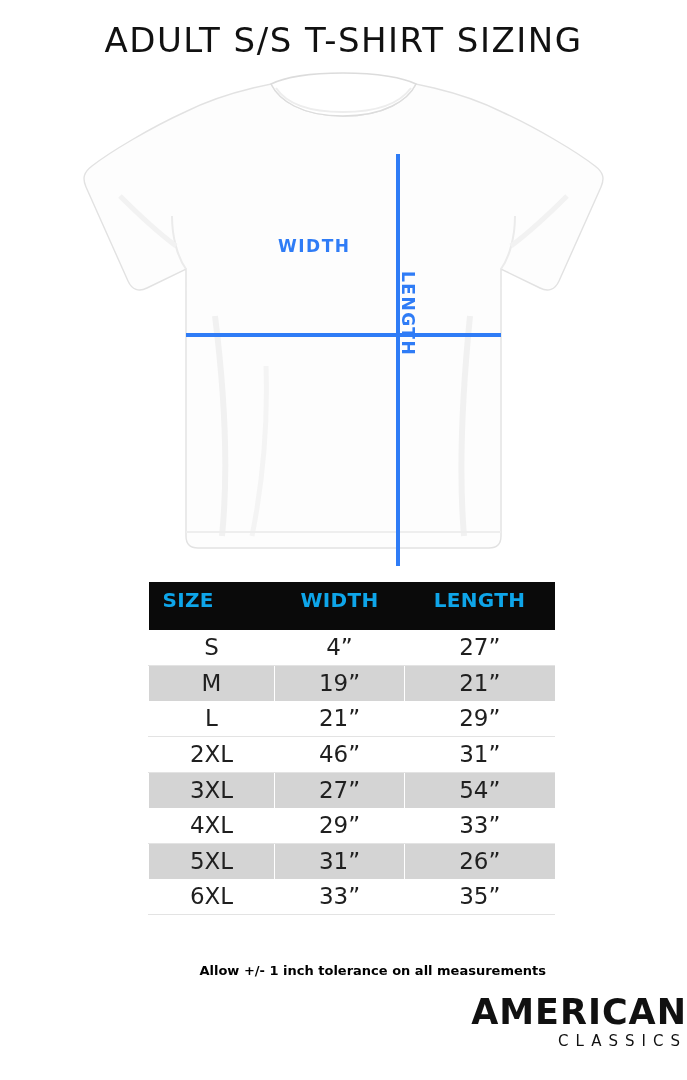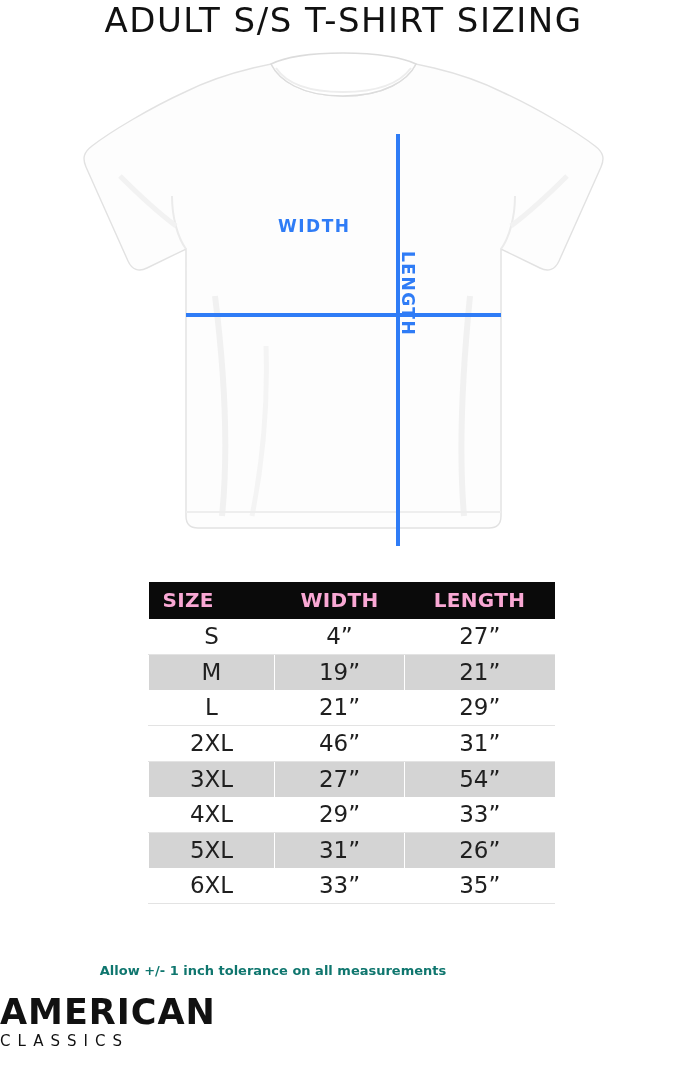--- a/index.html
+++ b/index.html
@@ -22,20 +22,21 @@
     background: #ffffff;
   }
 
   
   .title {
     text-align: center;
     font-size: 34px;
     letter-spacing: 1.5px;
     font-weight: 400;
     color: #111111;
+    padding-top: 20px;
     font-family: "DejaVu Sans", sans-serif;
   }
 
   
   .shirt-area {
     position: relative;
     width: 687px;
     height: 500px;
     margin-top: 6px;
   }
@@ -70,24 +71,24 @@
     top: 582px;
     width: 392px;
   }
   table.size-table {
     border-collapse: collapse;
     width: 392px;
     table-layout: fixed;
   }
   table.size-table th {
     background: #0a0a0a;
-    color: #f9a8d4;
+    color: #0ea5e9;
     font-size: 20px;
     font-weight: bold;
-    padding: 6px 0 7px 0;
+    padding: 6px 0 18px 0;
     font-family: "DejaVu Sans", sans-serif;
     letter-spacing: 0.3px;
   }
   table.size-table th.col-size {
     text-align: left;
     padding-left: 14px;
     width: 112px;
   }
   table.size-table th.col-w { width: 130px; }
   table.size-table th.col-l { width: 150px; }
@@ -103,34 +104,34 @@
   table.size-table tr.odd td { background: #ffffff; }
   table.size-table tr.even td { background: #d4d4d4; }
   table.size-table tr.odd td { border-bottom: 1px solid #e3e3e3; }
 
   
   .tolerance {
     position: absolute;
     left: 0;
     top: 963px;
     width: 546px;
-    text-align: center;
-    color: #0f766e;
+    text-align: right;
+    color: #000000;
     font-size: 13px;
     font-weight: bold;
     font-family: "DejaVu Sans", sans-serif;
   }
 
   
   .brand {
     position: absolute;
     left: 0;
     top: 992px;
     width: 687px;
-    text-align: left;
+    text-align: right;
   }
   .brand-main {
     font-size: 35px;
     font-weight: bold;
     letter-spacing: 1px;
     color: #111111;
     font-family: "DejaVu Sans", sans-serif;
   }
   .brand-sub {
     font-size: 15px;

